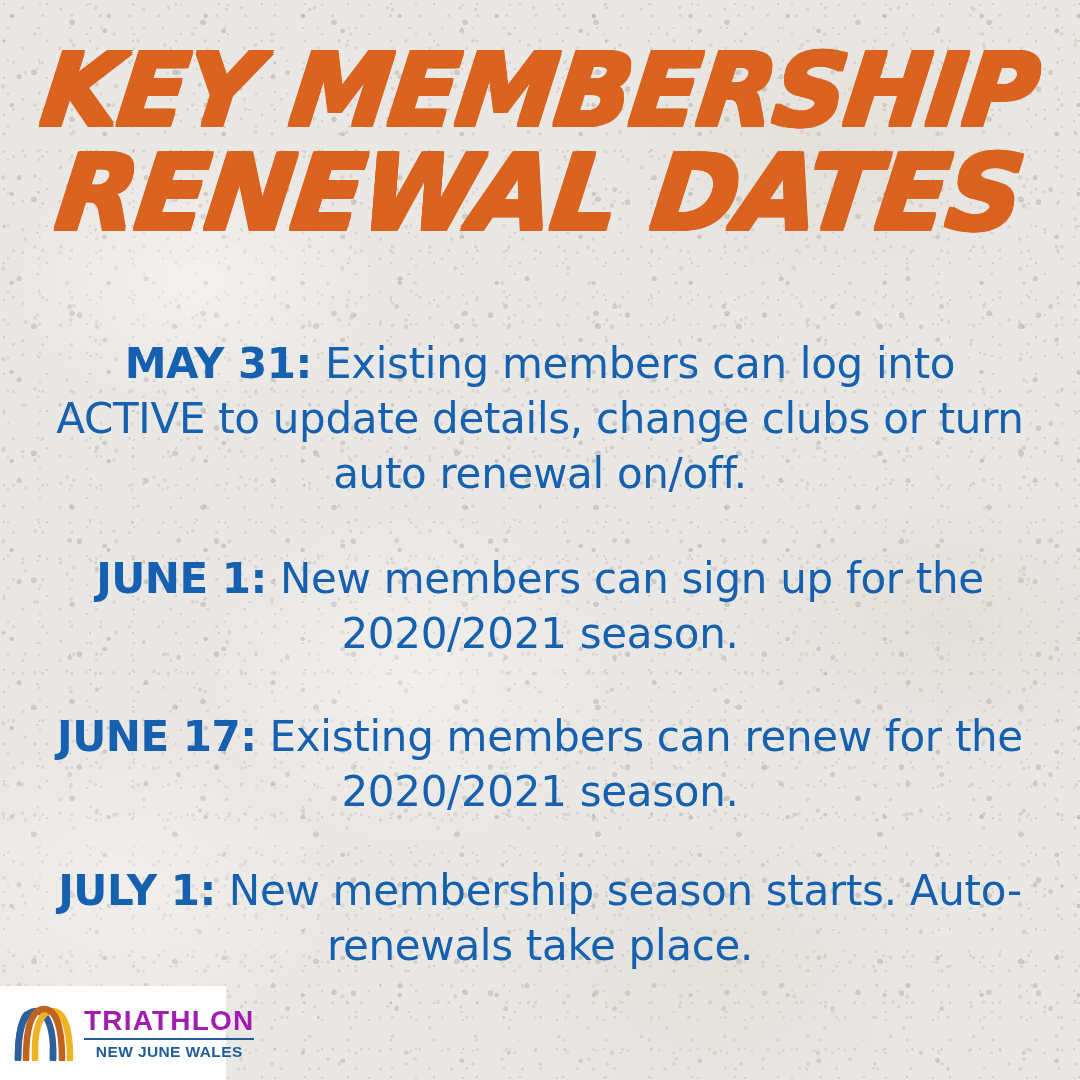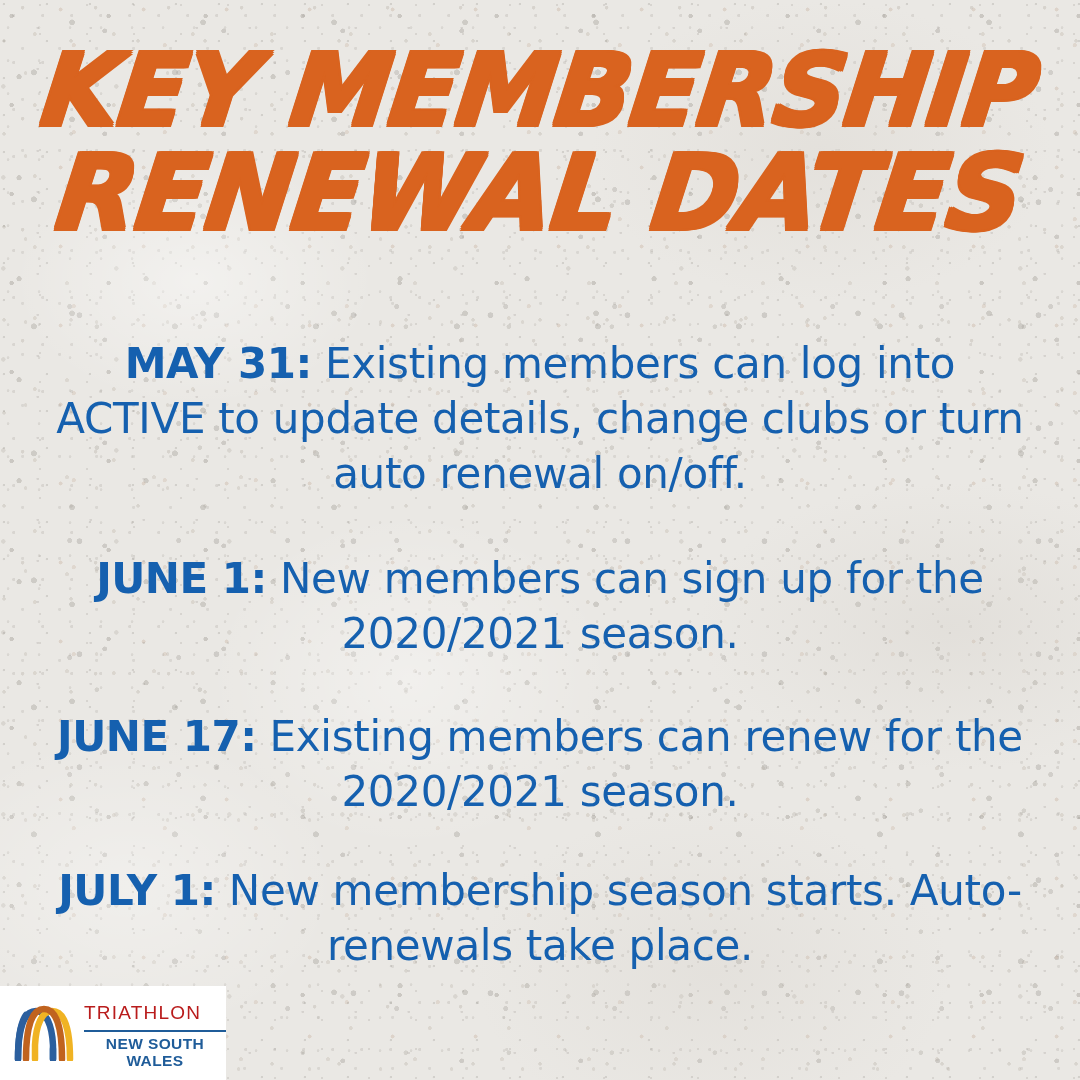--- a/index.html
+++ b/index.html
@@ -141,25 +141,25 @@
     flex:0 0 auto;
   }
   #logo-text {
     margin-left:8px;
     display:flex;
     flex-direction:column;
     align-items:stretch;
   }
   #logo-wordmark {
     font-family:"Liberation Sans", sans-serif;
-    font-size:19px;
+    font-size:28px;
     letter-spacing:1.2px;
-    color:#b91c1c;
+    color:#a21caf;
     line-height:30px;
-    font-weight:400;
+    font-weight:700;
   }
   #logo-rule {
     height:2px;
     background:#1f5c99;
     margin:2px 0 3px 0;
   }
   #logo-subtitle {
     font-family:"Liberation Sans", sans-serif;
     font-size:15.5px;
     font-weight:bold;
@@ -213,18 +213,18 @@
 
       <path d="M14 54 C14 22 20 4 32 4 C44 4 50 22 50 54" fill="none" stroke="#c0631f" stroke-width="6.5" stroke-linecap="round"></path>
 
       <path d="M6 54 C6 34 8 18 14 10" fill="none" stroke="#2b5f9e" stroke-width="6.5" stroke-linecap="round"></path>
       <path d="M41 44 L41 54" fill="none" stroke="#2b5f9e" stroke-width="6.5" stroke-linecap="round"></path>
     </svg>
 
     <div id="logo-text">
       <div id="logo-wordmark">TRIATHLON</div>
       <div id="logo-rule"></div>
-      <div id="logo-subtitle">NEW SOUTH WALES</div>
+      <div id="logo-subtitle">NEW JUNE WALES</div>
     </div>
 
   </div>
 
 </div>
 
 </body></html>

